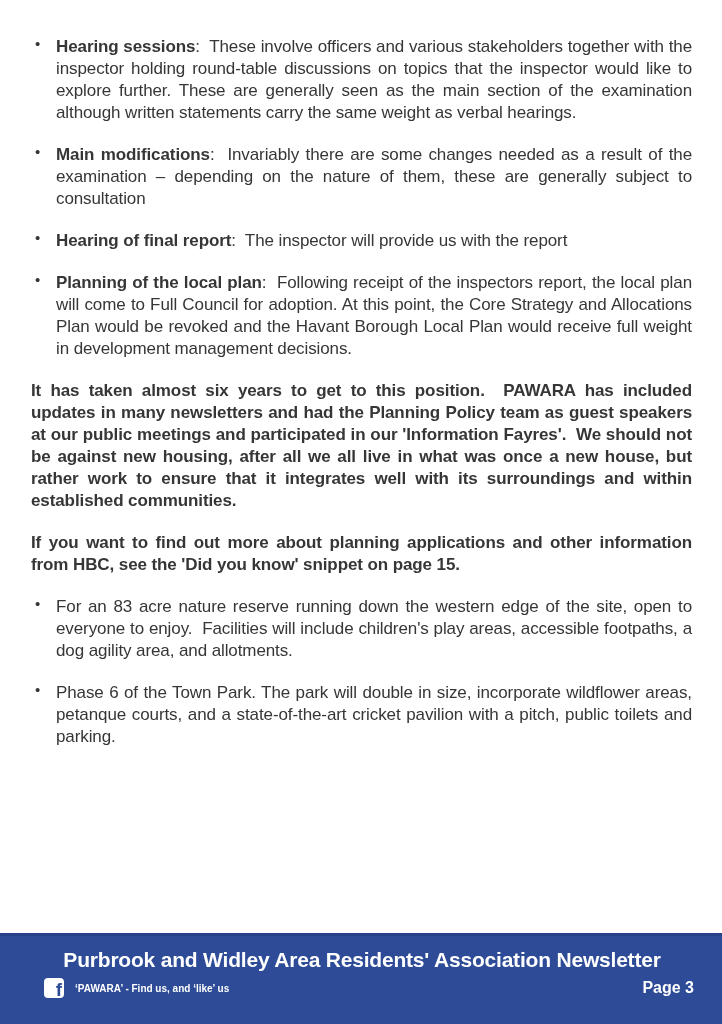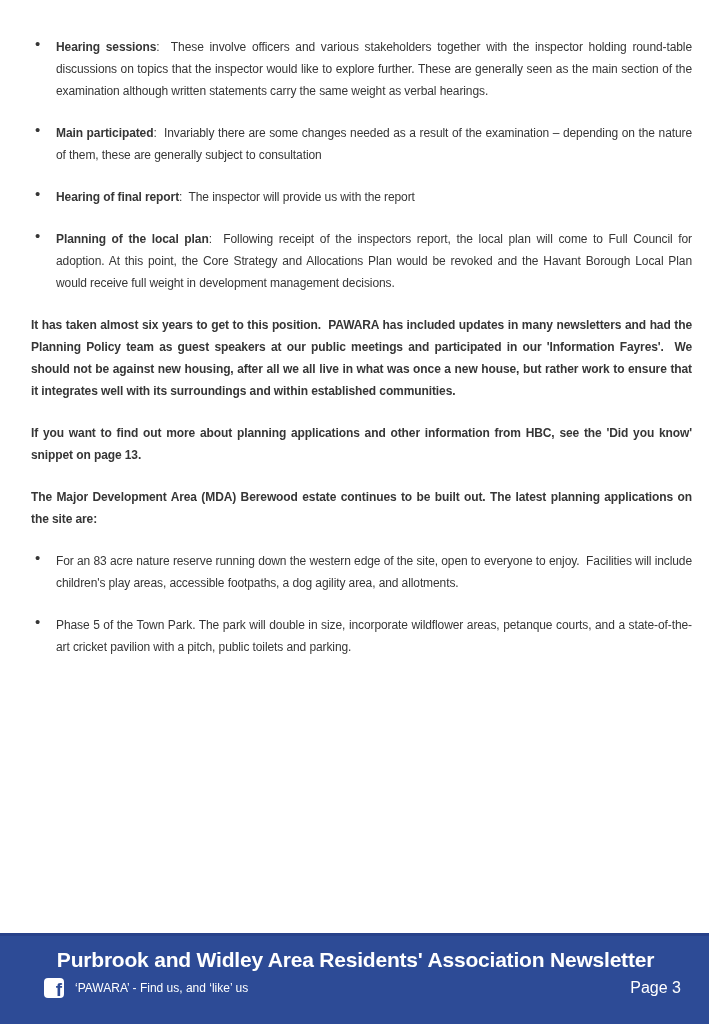--- a/index.html
+++ b/index.html
@@ -15,32 +15,32 @@
   }
   .content { padding: 36px 30px 0 31px; }
 
   ul.bullets { list-style: none; margin: 0; padding: 0; }
   li.bullet { position: relative; padding-left: 25px; margin: 0 0 20px 0; }
   li.bullet:last-child { margin-bottom: 0; }
   .marker { position: absolute; left: 4px; top: -1px; font-size: 15px; color: #363636; }
 
   .btext, .para {
     margin: 0;
-    font-size: 12px;
+    font-size: 17px;
     line-height: 22px;
     text-align: justify;
     letter-spacing: -0.1px;
   }
   .para { margin: 0 0 20px 0; font-weight: bold; }
   ul.bullets { margin-bottom: 20px; }
   .btext b { font-weight: bold; }
 
   .footer {
     position: absolute;
-    left: 0; right: 13px; bottom: 0;
+    left: 0; right: 0; bottom: 0;
     height: 91px;
     box-sizing: border-box;
     background: #2d4b96;
     border-top: 3px solid #27418a;
     color: #ffffff;
     padding: 10px 28px 0 30px;
   }
   .footer-title {
     text-align: center;
     font-weight: bold;
@@ -66,60 +66,59 @@
     flex: 0 0 auto;
   }
   .fb-f {
     color: #2d4b96;
     font-weight: bold;
     font-size: 19px;
     line-height: 17px;
     font-family: "Liberation Sans", sans-serif;
     transform: translateX(-2px);
   }
-  .fb-label { font-weight: normal; font-size: 12px; margin-left: 11px; flex: 1 1 auto; }
-  .page-num { font-weight: normal; font-size: 16px; flex: 0 0 auto; }
+  .fb-label { font-weight: bold; font-size: 10px; margin-left: 11px; flex: 1 1 auto; }
+  .page-num { font-weight: bold; font-size: 16px; flex: 0 0 auto; }
 </style>
 </head>
 <body>
 
 <div class="page">
   <div class="content">
 
     <ul class="bullets">
       <li class="bullet">
         <span class="marker">•</span>
         <p class="btext"><b>Hearing sessions</b><span>:&nbsp; These involve officers and various stakeholders together with the inspector holding round-table discussions on topics that the inspector would like to explore further. These are generally seen as the main section of the examination although written statements carry the same weight as verbal hearings.</span></p>
       </li>
       <li class="bullet">
         <span class="marker">•</span>
-        <p class="btext"><b>Main participated</b><span>:&nbsp; Invariably there are some changes needed as a result of the examination – depending on the nature of them, these are generally subject to consultation</span></p>
+        <p class="btext"><b>Main modifications</b><span>:&nbsp; Invariably there are some changes needed as a result of the examination – depending on the nature of them, these are generally subject to consultation</span></p>
       </li>
       <li class="bullet">
         <span class="marker">•</span>
         <p class="btext"><b>Hearing of final report</b><span>:&nbsp; The inspector will provide us with the report</span></p>
       </li>
       <li class="bullet">
         <span class="marker">•</span>
         <p class="btext"><b>Planning of the local plan</b><span>:&nbsp; Following receipt of the inspectors report, the local plan will come to Full Council for adoption. At this point, the Core Strategy and Allocations Plan would be revoked and the Havant Borough Local Plan would receive full weight in development management decisions.</span></p>
       </li>
     </ul>
 
     <p class="para">It has taken almost six years to get to this position.&nbsp; PAWARA has included updates in many newsletters and had the Planning Policy team as guest speakers at our public meetings and participated in our 'Information Fayres'.&nbsp; We should not be against new housing, after all we all live in what was once a new house, but rather work to ensure that it integrates well with its surroundings and within established communities.</p>
-    <p class="para">If you want to find out more about planning applications and other information from HBC, see the 'Did you know' snippet on page 13.</p>
-    <p class="para">The Major Development Area (MDA) Berewood estate continues to be built out. The latest planning applications on the site are:</p>
+    <p class="para">If you want to find out more about planning applications and other information from HBC, see the 'Did you know' snippet on page 15.</p>
 
     <ul class="bullets">
       <li class="bullet">
         <span class="marker">•</span>
         <p class="btext">For an 83 acre nature reserve running down the western edge of the site, open to everyone to enjoy.&nbsp; Facilities will include children's play areas, accessible footpaths, a dog agility area, and allotments.</p>
       </li>
       <li class="bullet">
         <span class="marker">•</span>
-        <p class="btext">Phase 5 of the Town Park. The park will double in size, incorporate wildflower areas, petanque courts, and a state-of-the-art cricket pavilion with a pitch, public toilets and parking.</p>
+        <p class="btext">Phase 6 of the Town Park. The park will double in size, incorporate wildflower areas, petanque courts, and a state-of-the-art cricket pavilion with a pitch, public toilets and parking.</p>
       </li>
     </ul>
 
   </div>
 
   <div class="footer">
     <div class="footer-title">Purbrook and Widley Area Residents' Association Newsletter</div>
     <div class="footer-row">
       <span class="fb-icon">
           <span class="fb-f">f</span>

